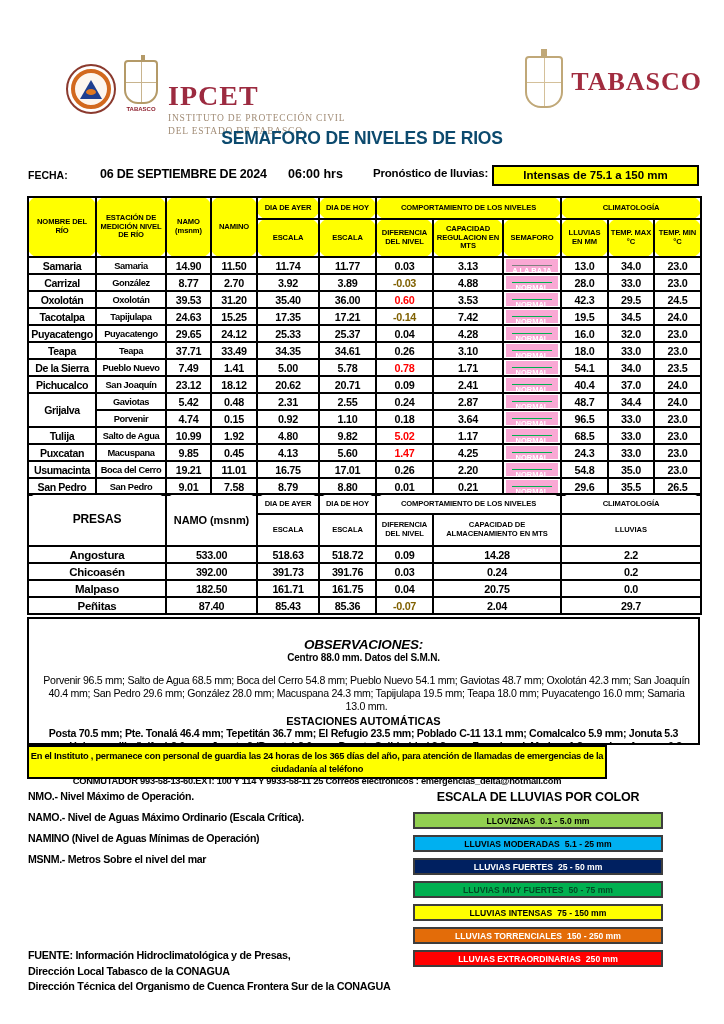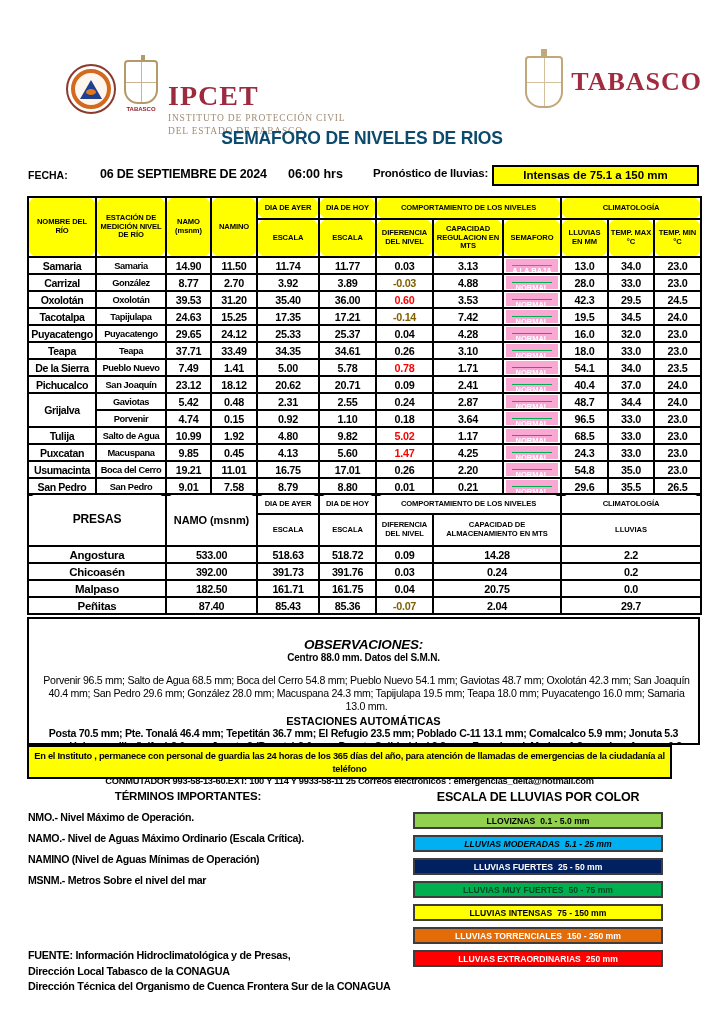--- a/index.html
+++ b/index.html
@@ -77,21 +77,21 @@
   .presas td.presa-name { font-size:11.5px; }
   
   .obs-box { position:absolute; top:617px; left:27px; width:673px; height:128px;
     border:2.5px solid #000; overflow:hidden; text-align:center; }
   .obs-title { font-size:13.5px; font-weight:bold; margin-top:18px; letter-spacing:-0.2px;font-style:italic; }
   .obs-clip { height:9px; overflow:hidden; font-size:10px; font-weight:bold; line-height:11px; letter-spacing:-0.2px; }
   .obs-para1 { margin-top:13px; padding:0 6px; font-size:10.6px; font-weight:normal; line-height:1.25; letter-spacing:-0.3px;margin-left:6px; }
   .obs-sub { font-size:11px; font-weight:bold; margin-top:1px; }
   .obs-para2 { padding:0 8px; font-size:10.6px; font-weight:bold; line-height:1.25; letter-spacing:-0.3px; }
   
-  .phone-band { position:absolute; top:745px; left:27px; width:645px; height:34px;
+  .phone-band { position:absolute; top:745px; left:27px; width:580px; height:34px;
     background:#ffff00; border:2.5px solid #000; text-align:center; padding-top:3px; }
   .phone-line { font-size:9.3px; font-weight:bold; line-height:1.35; letter-spacing:-0.25px; }
   
   .terminos { position:absolute; top:790px; left:28px; width:350px; }
   .terminos-title { text-align:center; width:320px; font-size:11.5px; font-weight:bold; margin-bottom:9px; letter-spacing:-0.2px; }
   .termino { font-size:10.6px; font-weight:bold; margin-bottom:9px; letter-spacing:-0.3px; }
   
   .escala { position:absolute; top:790px; left:413px; width:250px; }
   .escala-title { text-align:center; font-size:12.5px; font-weight:bold; margin-bottom:8px; letter-spacing:-0.2px; }
   .scale-bar { height:17px; border:2px solid #3d3d3d; margin-bottom:6px;
@@ -484,37 +484,36 @@
     <div class="obs-sub">ESTACIONES AUTOMÁTICAS</div>
     <div class="obs-para2">Posta 70.5 mm; Pte. Tonalá 46.4 mm; Tepetitán 36.7 mm; El Refugio 23.5 mm; Poblado C-11 13.1 mm; Comalcalco 5.9 mm; Jonuta 5.3 mm; Huimanguillo (Inifap) 2.6 mm; Jonuta 2 (Puente) 2.6 mm; Puente Solidaridad 2.3 mm; Francisco I. Madero 1.8 mm; Los Agaves 0.3 mm; Lagunas De Las Ilusiones 0.1 mm; Tecoluta</div>
   </div>
 
   <div class="phone-band">
     <div class="phone-line">En el Instituto , permanece con personal de guardia las 24 horas de los 365 días del año, para atención de llamadas de emergencias de la ciudadanía al teléfono</div>
     <div class="phone-line">CONMUTADOR  993-58-13-60.EXT: 100 Y 114  Y 9933-58-11 25   Correos electrónicos : emergencias_delta@hotmail.com</div>
   </div>
 
   <div class="terminos">
-    <div class="terminos-title">TÉRMINOS IMPORTANTES:</div>
     <div>
         <div class="termino">NMO.- Nivel Máximo de Operación.</div>
         <div class="termino">NAMO.- Nivel de Aguas Máximo Ordinario (Escala Crítica).</div>
         <div class="termino">NAMINO (Nivel de Aguas Mínimas de Operación)</div>
         <div class="termino">MSNM.- Metros Sobre el nivel del mar</div>
       </div>
   </div>
 
   <div class="escala">
     <div class="escala-title">ESCALA DE LLUVIAS POR COLOR</div>
     <div>
         <div class="scale-bar" style="background: rgb(146, 208, 80); color: rgb(0, 0, 0);">
       <span>LLOVIZNAS</span>
       <span>0.1 -  5.0 mm</span>
     </div>
-        <div class="scale-bar" style="background: rgb(0, 176, 240); color: rgb(0, 0, 0); font-style: italic;">
+        <div class="scale-bar" style="background: rgb(0, 176, 240); color: rgb(0, 0, 0);">
       <span>LLUVIAS MODERADAS</span>
       <span>5.1 - 25 mm</span>
     </div>
         <div class="scale-bar" style="background: rgb(0, 32, 96); color: rgb(255, 255, 255);">
       <span>LLUVIAS FUERTES</span>
       <span>25 - 50 mm</span>
     </div>
         <div class="scale-bar" style="background: rgb(0, 176, 80); color: rgb(0, 74, 37);">
       <span>LLUVIAS MUY FUERTES</span>
       <span>50 - 75 mm</span>

